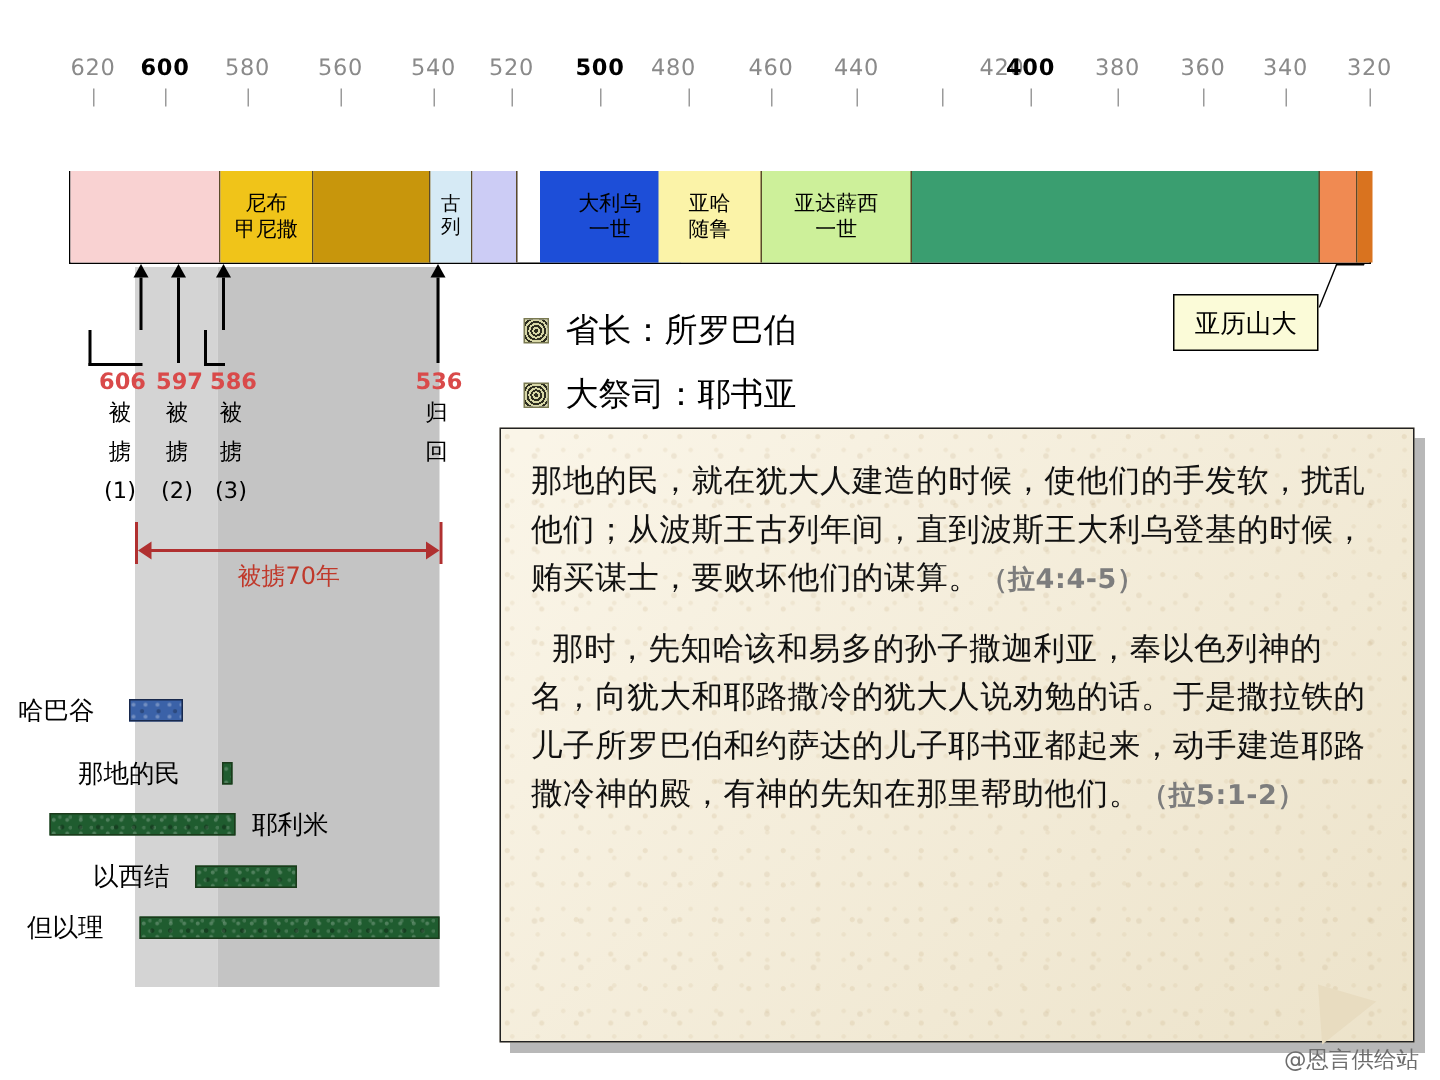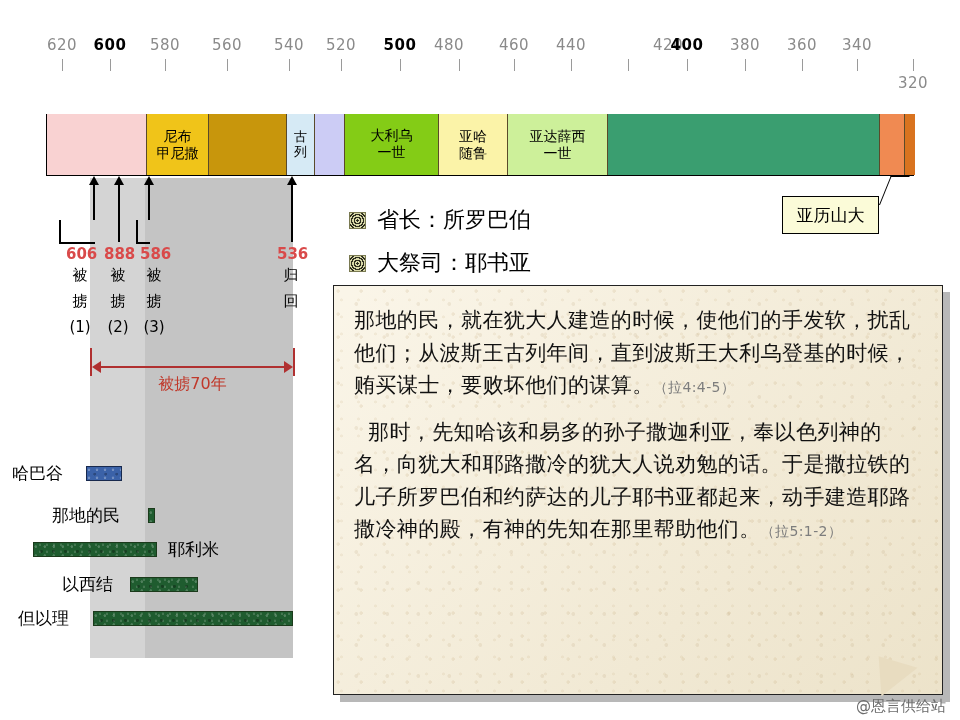--- a/index.html
+++ b/index.html
@@ -150,21 +150,21 @@
     background-size:23px 23px,31px 31px,17px 17px;
     pointer-events:none;
   }
   .verse-p{
     position:relative;z-index:1;
     font-size:21px;line-height:1.55;color:#111;letter-spacing:.4px;
     font-family:"DejaVu Sans",sans-serif;
     margin:0 0 14px 0;
   }
   .verse-p.indent{text-indent:14px;}
-  .ref{font-size:14px;color:#7d7d7d;}
+  .ref{font-size:18px;color:#7d7d7d;font-weight:bold;}
   #verse-tail{
     position:absolute;left:880px;top:655px;width:0;height:0;
     border-left:38px solid #e8dcc0;
     border-bottom:26px solid transparent;
     border-top:14px solid transparent;
     transform:rotate(-4deg);
   }
 
   
   #alex-box{
@@ -215,38 +215,38 @@
       <div class="tick-label" style="left: 628px; margin-left: 40px;">420</div>
       <div class="tick-mark" style="left: 628px;"></div>
       <div class="tick-label major" style="left: 687px;">400</div>
       <div class="tick-mark" style="left: 687px;"></div>
       <div class="tick-label" style="left: 745px;">380</div>
       <div class="tick-mark" style="left: 745px;"></div>
       <div class="tick-label" style="left: 802px;">360</div>
       <div class="tick-mark" style="left: 802px;"></div>
       <div class="tick-label" style="left: 857px;">340</div>
       <div class="tick-mark" style="left: 857px;"></div>
-      <div class="tick-label" style="left: 913px; margin-top: 38px;">320</div>
+      <div class="tick-label" style="left: 913px;">320</div>
       <div class="tick-mark" style="left: 913px;"></div>
     </div>
 
 
   <div id="king-row">
       <div class="king" style="left: 0px; width: 100px; background: rgb(249, 210, 210);"></div>
       <div class="king" style="left: 100px; width: 62px; background: rgb(240, 196, 25);">
         <span>尼布</span>
         <span>甲尼撒</span>
       </div>
       <div class="king" style="left: 162px; width: 78px; background: rgb(200, 150, 12);"></div>
       <div class="king narrow" style="left: 240px; width: 28px; background: rgb(214, 234, 245);">
         <span>古</span>
         <span>列</span>
       </div>
       <div class="king narrow" style="left: 268px; width: 30px; background: rgb(204, 204, 245);"></div>
-      <div class="king" style="left: 298px; width: 94px; background: #84cc16; font-family: Liberation Serif, serif;">
+      <div class="king" style="left: 313px; width: 94px; background: #1d4ed8;">
         <span>大利乌</span>
         <span>一世</span>
       </div>
       <div class="king" style="left: 392px; width: 69px; background: rgb(251, 243, 168);">
         <span>亚哈</span>
         <span>随鲁</span>
       </div>
       <div class="king" style="left: 461px; width: 100px; background: rgb(205, 240, 154);">
         <span>亚达薛西</span>
         <span>一世</span>
@@ -259,21 +259,21 @@
   <div id="events-layer">
       <div class="ev-head" style="left: 89px; top: 176px;"></div>
       <div class="ev-arrow" style="left: 93px; top: 185px; height: 35px;"></div>
       <div class="ev-elbow" style="left: 59px; top: 220px; width: 34px; height: 22px;"></div>
       <div class="ev-year" style="left: 66px; top: 245px;">606</div>
       <div class="ev-text" style="left: 67px; top: 266px;">被</div>
       <div class="ev-text" style="left: 67px; top: 292px;">掳</div>
       <div class="ev-text" style="left: 67px; top: 318px;">(1)</div>
       <div class="ev-head" style="left: 114px; top: 176px;"></div>
       <div class="ev-arrow" style="left: 118px; top: 185px; height: 57px;"></div>
-      <div class="ev-year" style="left: 104px; top: 245px;">888</div>
+      <div class="ev-year" style="left: 104px; top: 245px;">597</div>
       <div class="ev-text" style="left: 105px; top: 266px;">被</div>
       <div class="ev-text" style="left: 105px; top: 292px;">掳</div>
       <div class="ev-text" style="left: 105px; top: 318px;">(2)</div>
       <div class="ev-head" style="left: 144px; top: 176px;"></div>
       <div class="ev-arrow" style="left: 148px; top: 185px; height: 35px;"></div>
       <div class="ev-elbow" style="left: 136px; top: 220px; width: 12px; height: 22px;"></div>
       <div class="ev-year" style="left: 140px; top: 245px;">586</div>
       <div class="ev-text" style="left: 141px; top: 266px;">被</div>
       <div class="ev-text" style="left: 141px; top: 292px;">掳</div>
       <div class="ev-text" style="left: 141px; top: 318px;">(3)</div>

